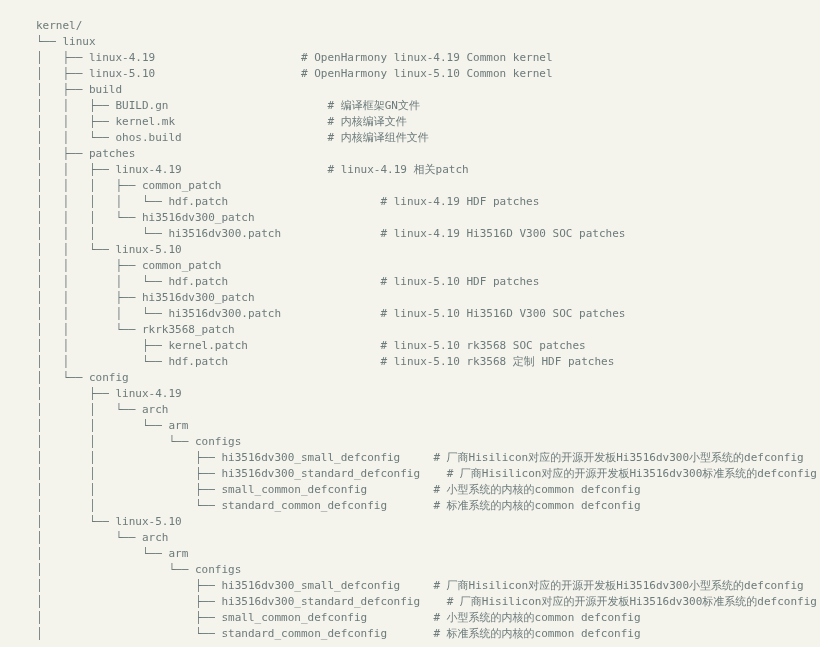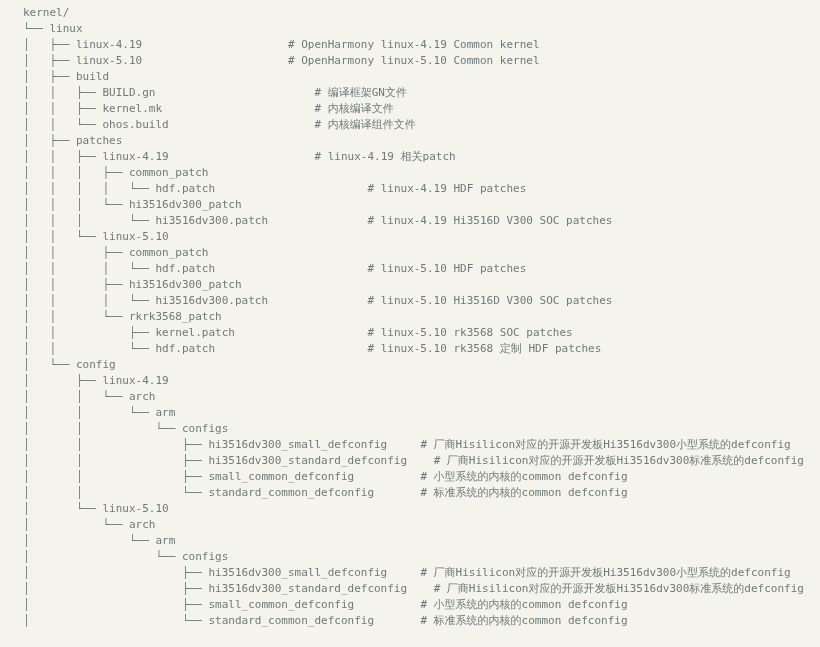--- a/index.html
+++ b/index.html
@@ -2,21 +2,21 @@
 <html><head>
 <meta charset="utf-8">
 <style>
   html, body {
     margin: 0;
     padding: 0;
     width: 820px;
     background: #f4f3ec;
   }
   pre {
-    margin: 1px;
+    margin: 14px;
     padding: 4px 22px;
     font-family: "Menlo", "Consolas", "DejaVu Sans Mono", monospace;
     font-size: 11px;
     line-height: 16px;
     color: #6c7b7b;
     white-space: pre;
   }
   .row { display: block; }
   .name { }
   .comment { color: #6c7b7b; }

